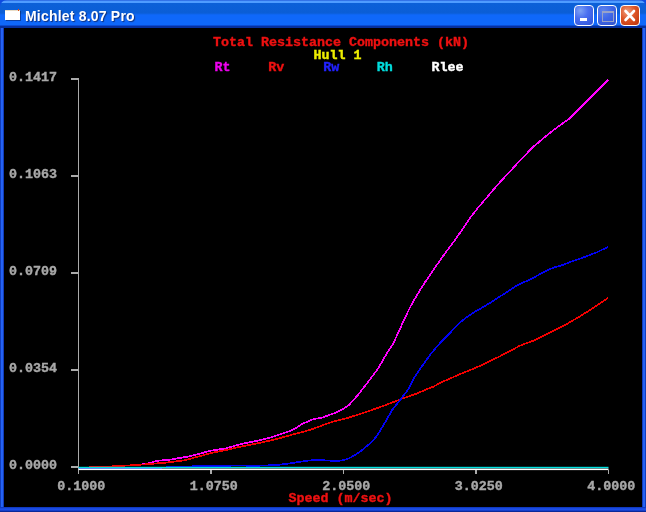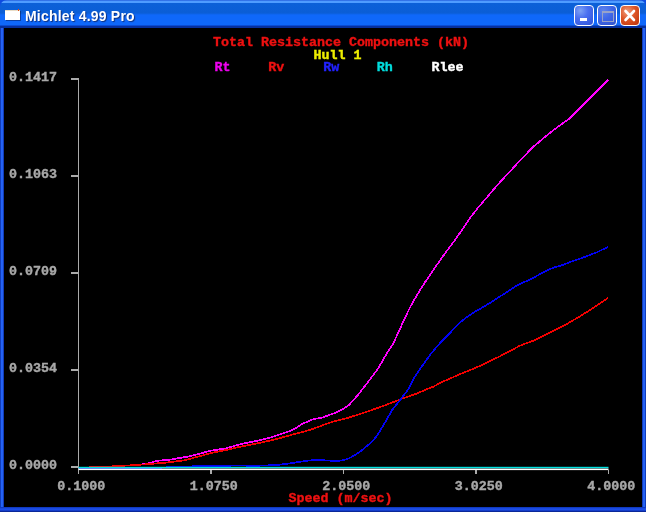--- a/index.html
+++ b/index.html
@@ -26,21 +26,21 @@
 </head>
 <body>
 <div id="win">
   <div id="client" style="position:absolute;left:4px;top:28px;width:638px;height:480px;background:#000;"></div>
   <div style="position:absolute;left:0;top:28px;width:4px;height:480px;background:linear-gradient(90deg,#0b2796 0px,#2061f5 1.3px,#2e6cff 2.2px,#0d38b8 3.6px,#0a2ba0 4px);"></div>
   <div style="position:absolute;right:0;top:28px;width:4px;height:480px;background:linear-gradient(270deg,#0b2796 0px,#2061f5 1.3px,#2e6cff 2.2px,#0d38b8 3.6px,#0a2ba0 4px);"></div>
   <div style="position:absolute;left:0;top:507px;width:646px;height:5px;background:linear-gradient(#0c33b4 0px,#1d50ec 2px,#1a4ae4 3px,#051d80 5px);"></div>
   <div id="titlebar"></div>
   <div id="icon"></div>
   <div id="icondot"></div>
-  <div id="title">Michlet 4.99 Pro</div>
+  <div id="title">Michlet 8.07 Pro</div>
   <div class="btn" id="bmin">
       <div class="g"></div>
     </div>
   <div class="btn" id="bmax">
       <div class="g"></div>
     </div>
   <div class="btn" id="bclose">
     <svg width="18" height="19" viewBox="0 0 18 19">
       <path d="M4.5 5 L13 14 M13 5 L4.5 14" stroke="#ffffff" stroke-width="2.6" stroke-linecap="round"></path>
     </svg>

